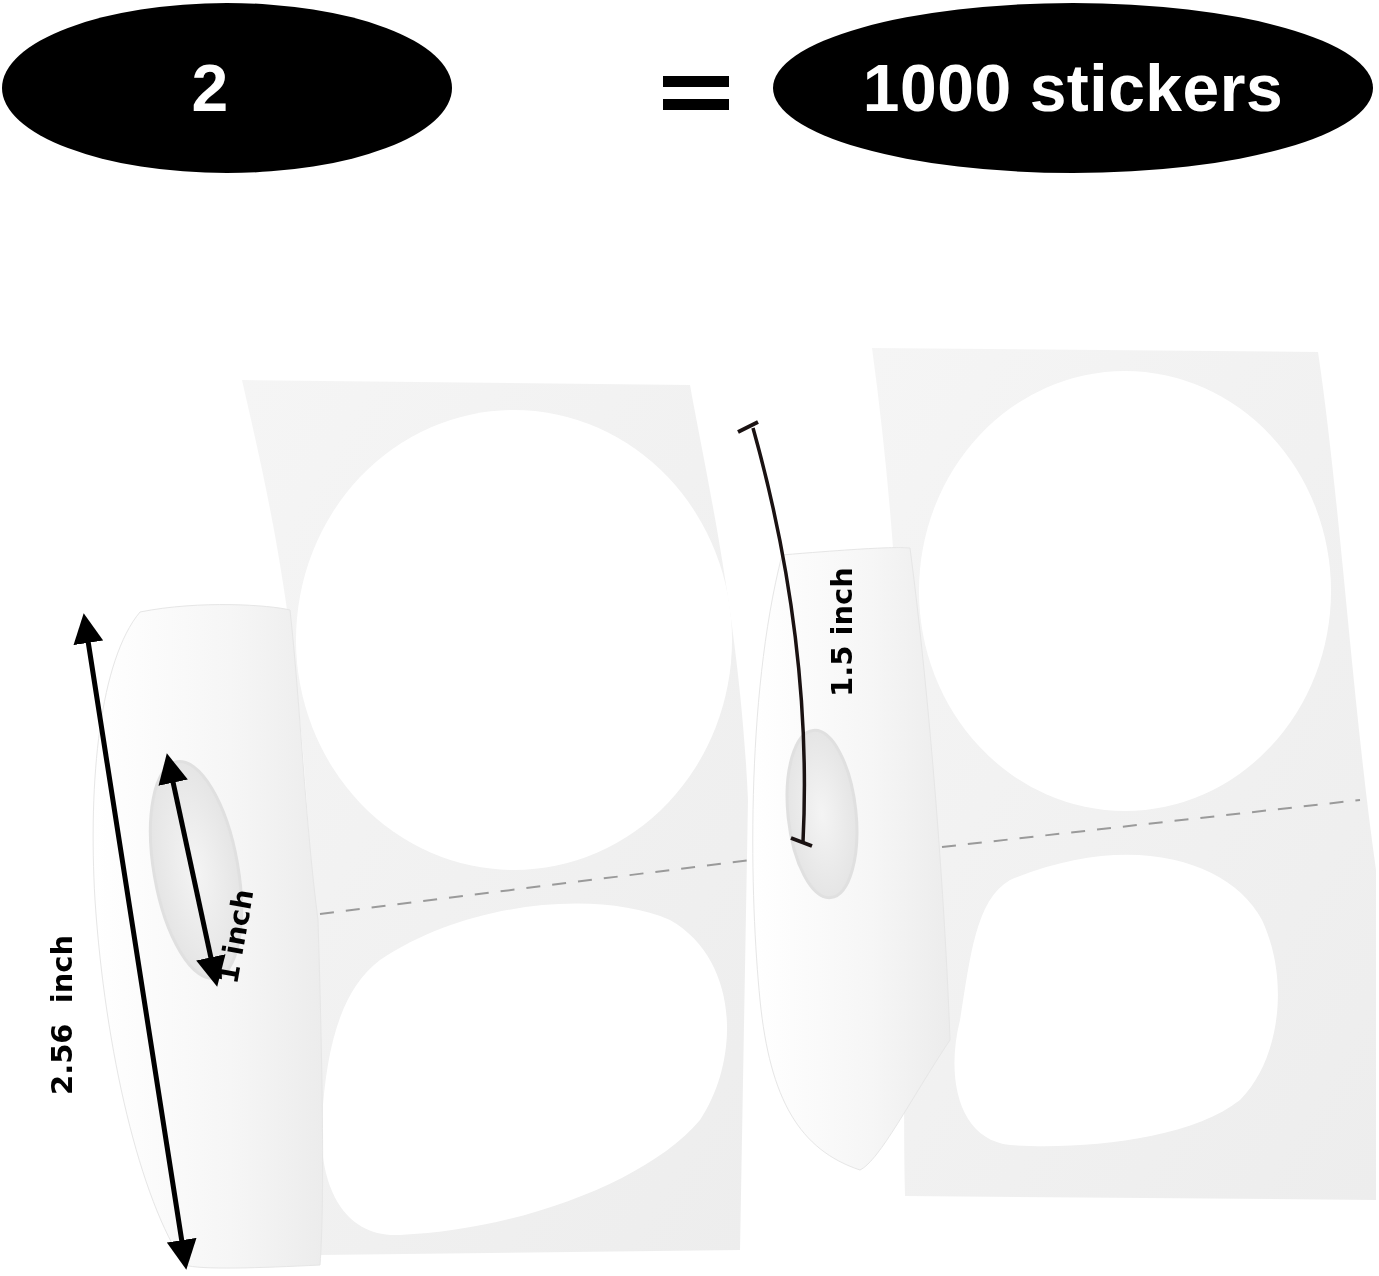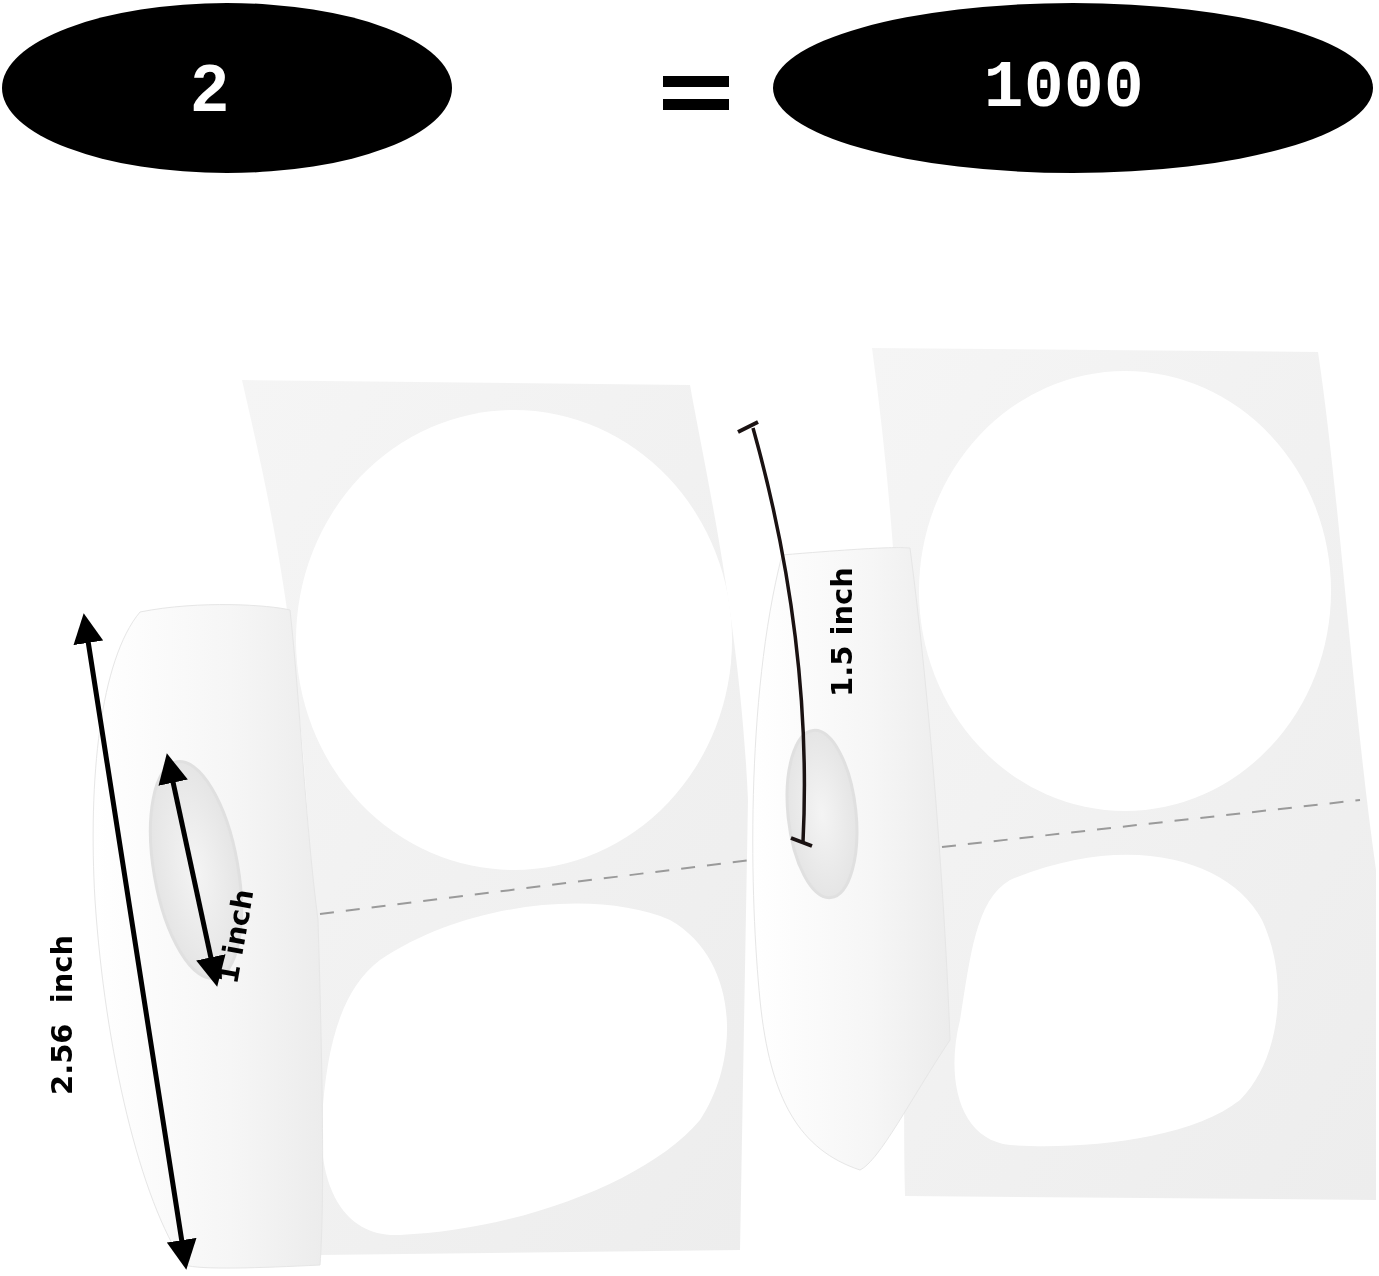--- a/index.html
+++ b/index.html
@@ -3,21 +3,21 @@
   <meta charset="utf-8">
   <style>
     html, body { margin: 0; padding: 0; background: #ffffff; }
     body { width: 1379px; height: 1276px; position: relative; overflow: hidden;
            font-family: "Liberation Sans", "DejaVu Sans", sans-serif; }
     .pill { position: absolute; background: #000; border-radius: 50%;
             display: flex; align-items: center; justify-content: center; color: #fff;
             font-weight: bold; letter-spacing: 0.5px; }
     #pill-left { left: 2px; top: 3px; width: 450px; height: 170px; font-size: 66px; }
     #pill-left .num { margin-right: 34px; }
-    #pill-right { left: 773px; top: 3px; width: 600px; height: 170px; font-size: 66px; font-family: Liberation Mono, monospace; }
+    #pill-right { left: 773px; top: 3px; width: 600px; height: 170px; font-size: 66px; }
     #pill-right .num { margin-right: 18px; }
     .equals { position: absolute; left: 663px; top: 72px; width: 66px; height: 40px; }
     .equals .bar { position: absolute; left: 0; width: 66px; height: 11px; background: #000; }
     .equals .bar.b1 { top: 4px; }
     .equals .bar.b2 { top: 27px; }
     svg.scene { position: absolute; left: 0; top: 0; }
     .dim-label { font-family: "DejaVu Sans", sans-serif; font-weight: bold; fill: #000; }
   </style>
 </head>
 <body>
@@ -26,20 +26,21 @@
   <span class="num">2</span>
 </div>
 
 <div class="equals">
   <div class="bar b1"></div>
     <div class="bar b2"></div>
 </div>
 
 <div id="pill-right" class="pill">
   <span class="num">1000</span>
+  <span>stickers</span>
 </div>
 
 <svg class="scene" width="1379" height="1276" viewBox="0 0 1379 1276">
   <defs>
     <linearGradient id="rollside" x1="0" y1="0" x2="1" y2="0">
       <stop offset="0" stop-color="#ffffff"></stop>
       <stop offset="0.6" stop-color="#f6f6f6"></stop>
       <stop offset="1" stop-color="#ececec"></stop>
     </linearGradient>
     <linearGradient id="paper" x1="0" y1="0" x2="1" y2="1">

